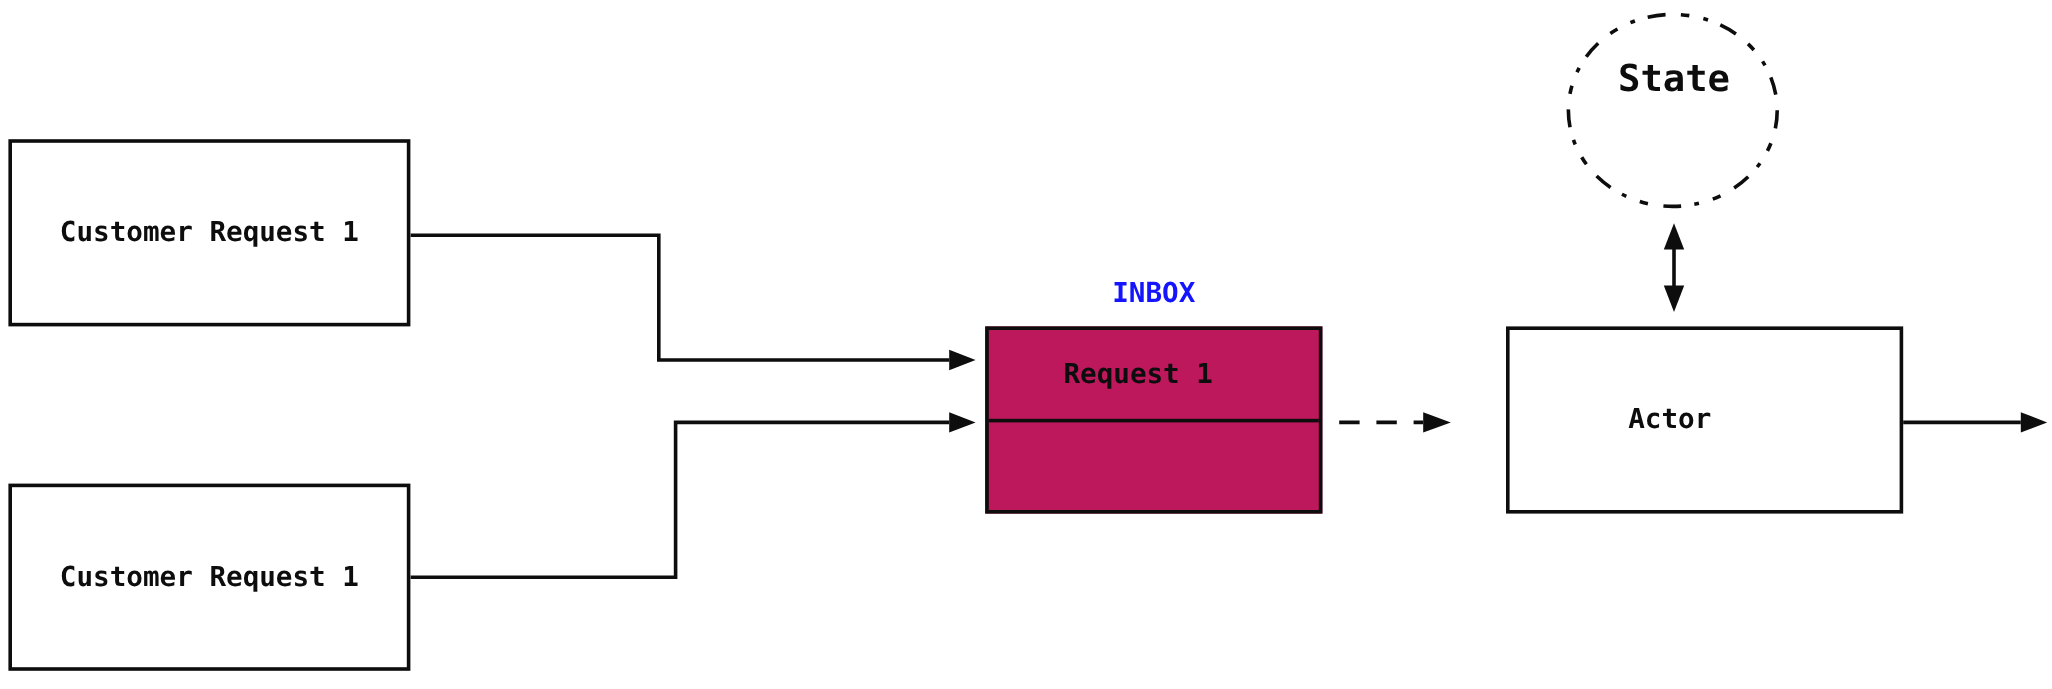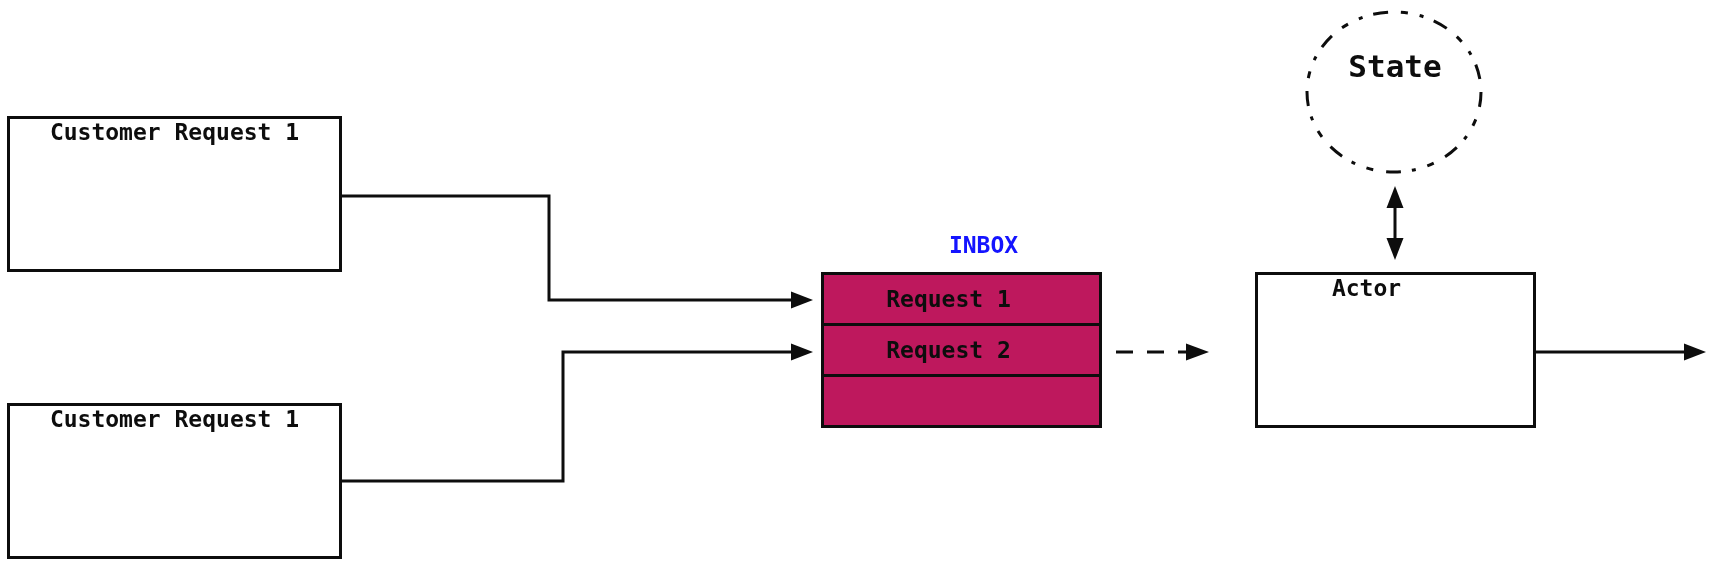--- a/index.html
+++ b/index.html
@@ -3,28 +3,28 @@
 <meta charset="utf-8">
 <style>
   html, body { margin: 0; padding: 0; background: #ffffff; }
   .canvas {
     position: relative; width: 1710px; height: 574px; background: #ffffff;
     font-family: "DejaVu Sans Mono", "Liberation Mono", monospace;
     color: #0d0d0d; overflow: hidden;
   }
   .node {
     position: absolute; box-sizing: border-box; border: 3px solid #0d0d0d;
-    display: flex; align-items: flex-start; justify-content: center;
+    display: flex; align-items: center; justify-content: center;
     font-size: 23px; font-weight: 600; background: #ffffff; white-space: nowrap;
   }
   #box-customer-top    { left: 7px;    top: 116px; width: 335px; height: 156px; }
   #box-customer-bottom { left: 7px;    top: 403px; width: 335px; height: 156px; }
-  #box-actor           { left: 1255px; top: 272px; width: 281px; height: 156px; padding-right: 58px; }
+  #box-actor           { left: 1255px; top: 272px; width: 331px; height: 156px; padding-right: 58px; }
   .inbox-title {
-    position: absolute; left: 843px; top: 230px; width: 281px; height: 30px;
+    position: absolute; left: 821px; top: 230px; width: 281px; height: 30px;
     line-height: 30px; text-align: center; font-size: 23px; font-weight: 700;
     color: #1414ff;
   }
   .stack {
     position: absolute; left: 821px; top: 272px; width: 281px; height: 156px;
     box-sizing: border-box; border: 3px solid #0d0d0d; background: #be185d;
     display: flex; flex-direction: column;
   }
   .stack-row {
     flex: 1 1 0; display: flex; align-items: center; justify-content: center;
@@ -76,23 +76,20 @@
     <span>Customer Request 1</span>
   </div>
 
   <div class="inbox-title">INBOX</div>
 
   <div class="stack">
     <div class="stack-row">
       <span>Request 1</span>
     </div>
     <div class="stack-row">
-      <span>Request 2</span>
-    </div>
-    <div class="stack-row">
       <span></span>
     </div>
   </div>
 
   <div class="node" id="box-actor">
     <span>Actor</span>
   </div>
 
   <div class="state-label">State</div>
 

